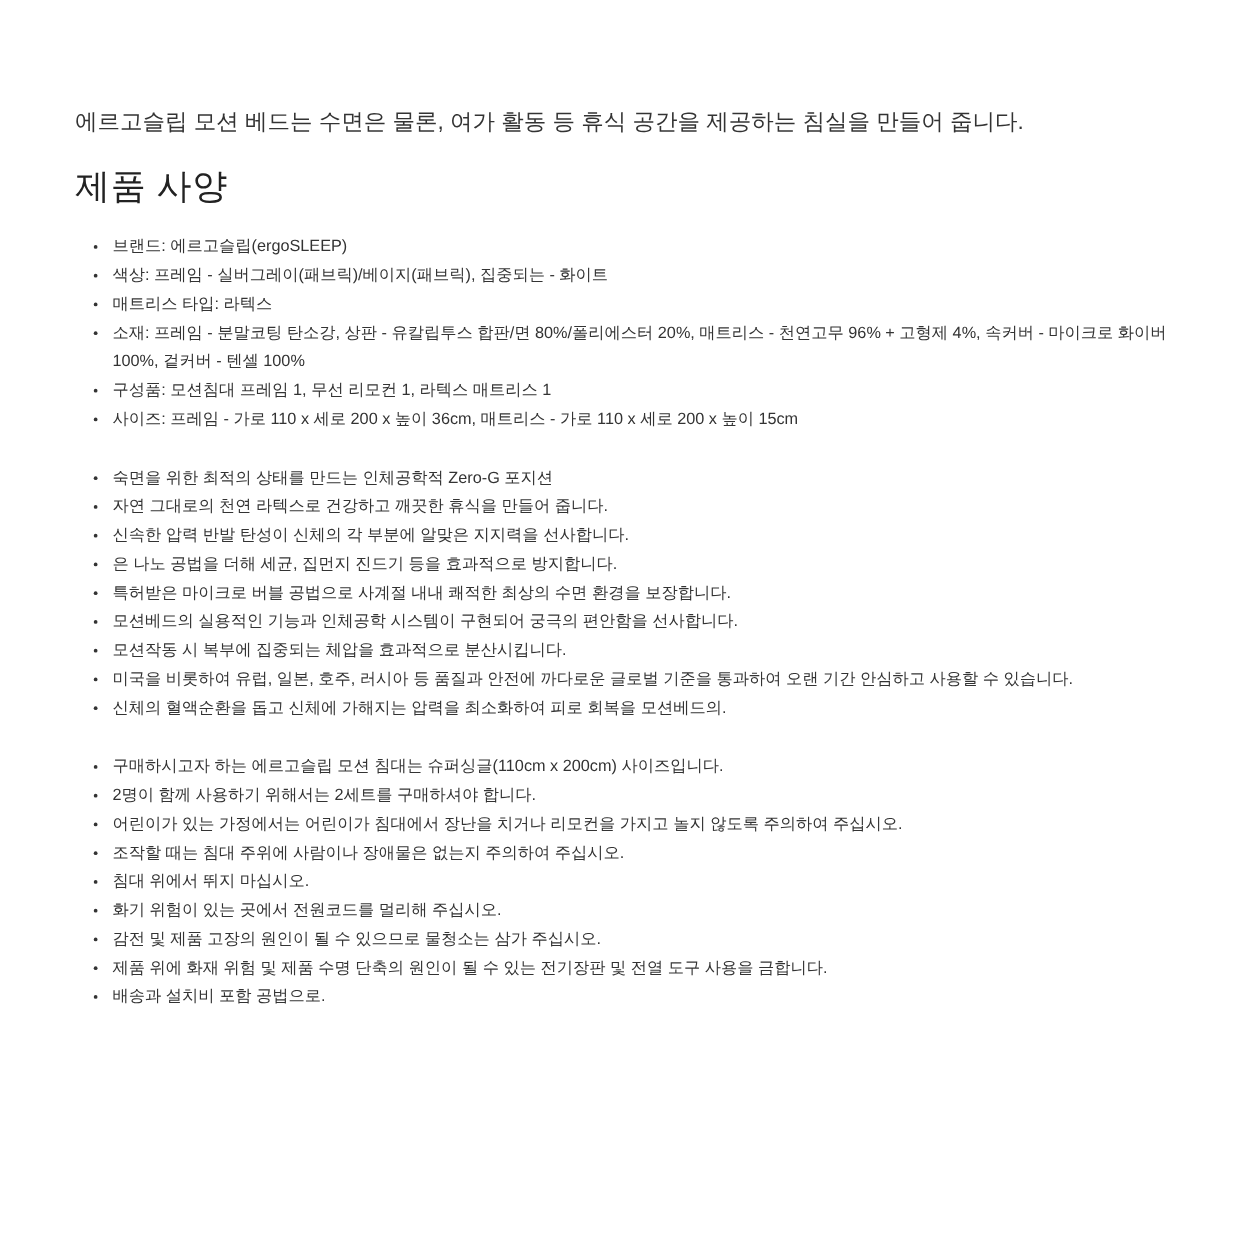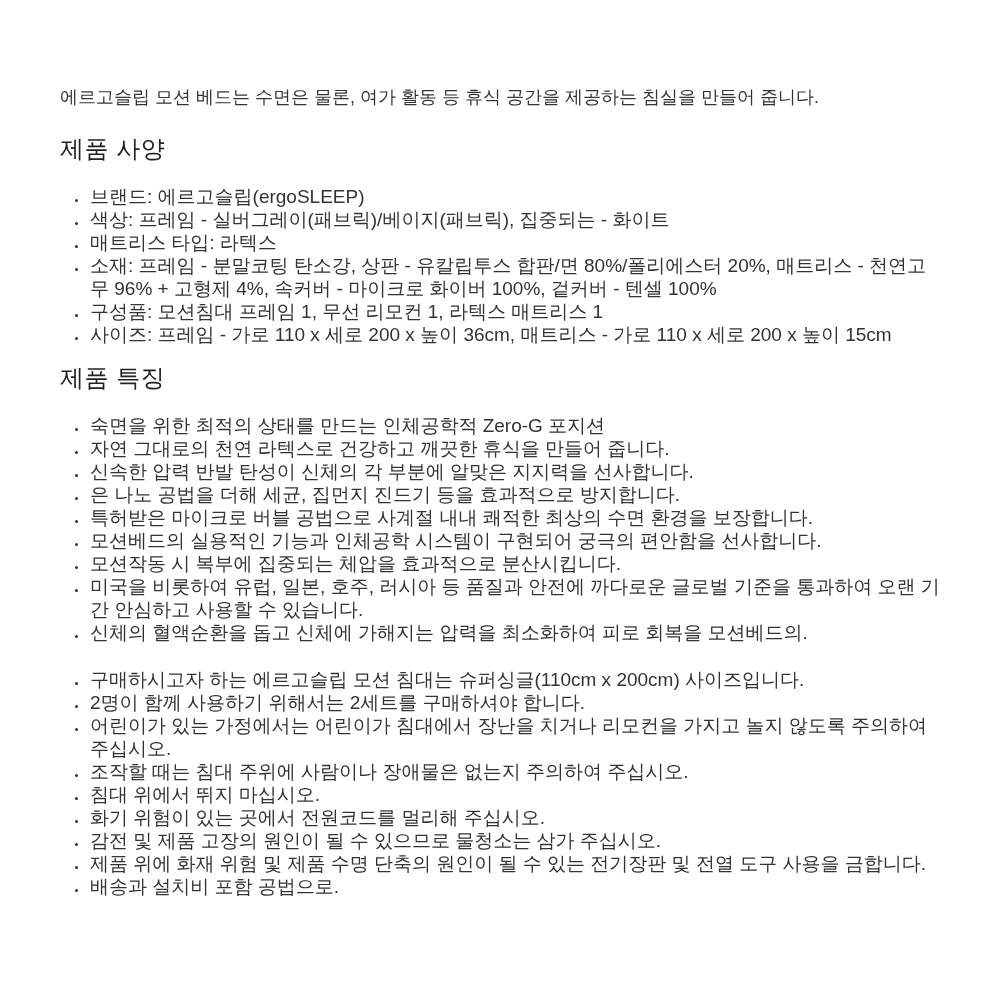--- a/index.html
+++ b/index.html
@@ -21,33 +21,33 @@
     padding: 88px 60px 0 60px;
   }
   .intro {
     margin: 0 0 30px 0;
     font-size: 18px;
     line-height: 19px;
     color: #333333;
   }
   h2.section-title {
     margin: 20px 0 0 0;
-    font-size: 24px;
+    font-size: 28px;
     line-height: 24px;
     font-weight: 500;
     color: #222222;
     letter-spacing: 0.5px;
   }
   ul.bullet-list {
     margin: 24px 0 0 0;
     padding: 0 0 0 28px;
     list-style: disc outside;
   }
   ul.bullet-list li {
-    font-size: 19px;
+    font-size: 13px;
     line-height: 23px;
     color: #333333;
     padding-left: 2px;
   }
   ul.bullet-list li::marker {
     color: #333333;
     font-size: 11px;
   }
   section { margin: 0; }
 </style>
@@ -64,21 +64,20 @@
       <li>브랜드: 에르고슬립(ergoSLEEP)</li>
       <li>색상: 프레임 - 실버그레이(패브릭)/베이지(패브릭), 집중되는 - 화이트</li>
       <li>매트리스 타입: 라텍스</li>
       <li>소재: 프레임 - 분말코팅 탄소강, 상판 - 유칼립투스 합판/면 80%/폴리에스터 20%, 매트리스 - 천연고무 96% + 고형제 4%, 속커버 - 마이크로 화이버 100%, 겉커버 - 텐셀 100%</li>
       <li>구성품: 모션침대 프레임 1, 무선 리모컨 1, 라텍스 매트리스 1</li>
       <li>사이즈: 프레임 - 가로 110 x 세로 200 x 높이 36cm, 매트리스 - 가로 110 x 세로 200 x 높이 15cm</li>
     </ul>
   </section>
 
   <section>
-    <h2 class="section-title">제품 특징</h2>
     <ul class="bullet-list">
       <li>숙면을 위한 최적의 상태를 만드는 인체공학적 Zero-G 포지션</li>
       <li>자연 그대로의 천연 라텍스로 건강하고 깨끗한 휴식을 만들어 줍니다.</li>
       <li>신속한 압력 반발 탄성이 신체의 각 부분에 알맞은 지지력을 선사합니다.</li>
       <li>은 나노 공법을 더해 세균, 집먼지 진드기 등을 효과적으로 방지합니다.</li>
       <li>특허받은 마이크로 버블 공법으로 사계절 내내 쾌적한 최상의 수면 환경을 보장합니다.</li>
       <li>모션베드의 실용적인 기능과 인체공학 시스템이 구현되어 궁극의 편안함을 선사합니다.</li>
       <li>모션작동 시 복부에 집중되는 체압을 효과적으로 분산시킵니다.</li>
       <li>미국을 비롯하여 유럽, 일본, 호주, 러시아 등 품질과 안전에 까다로운 글로벌 기준을 통과하여 오랜 기간 안심하고 사용할 수 있습니다.</li>
       <li>신체의 혈액순환을 돕고 신체에 가해지는 압력을 최소화하여 피로 회복을 모션베드의.</li>

